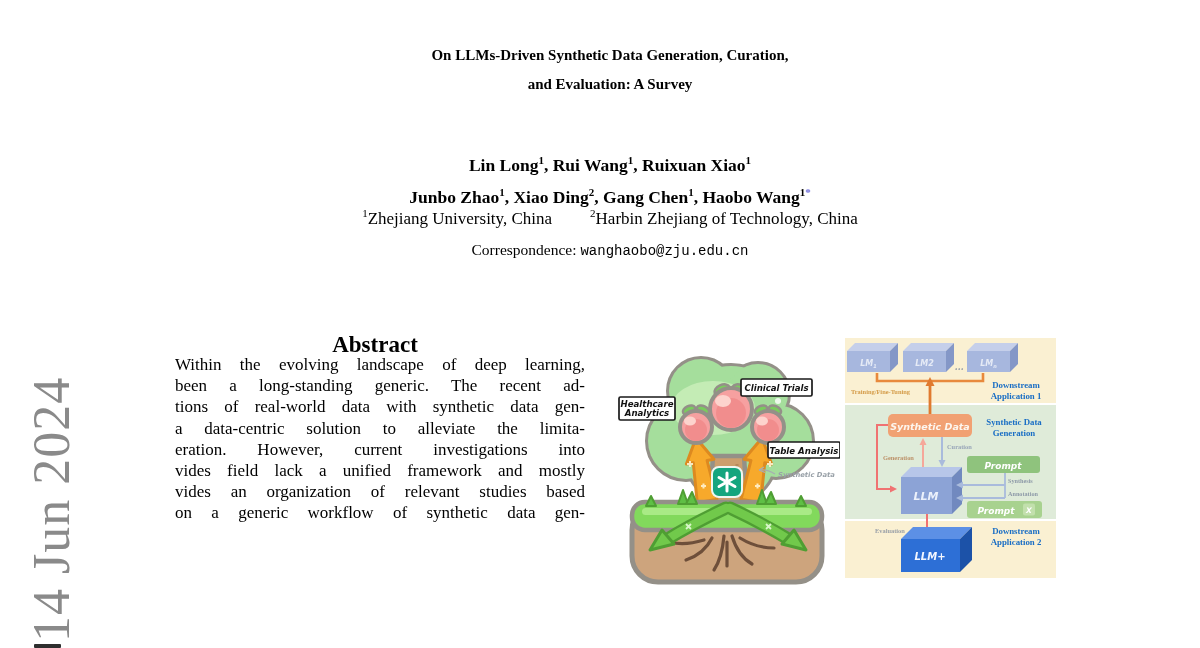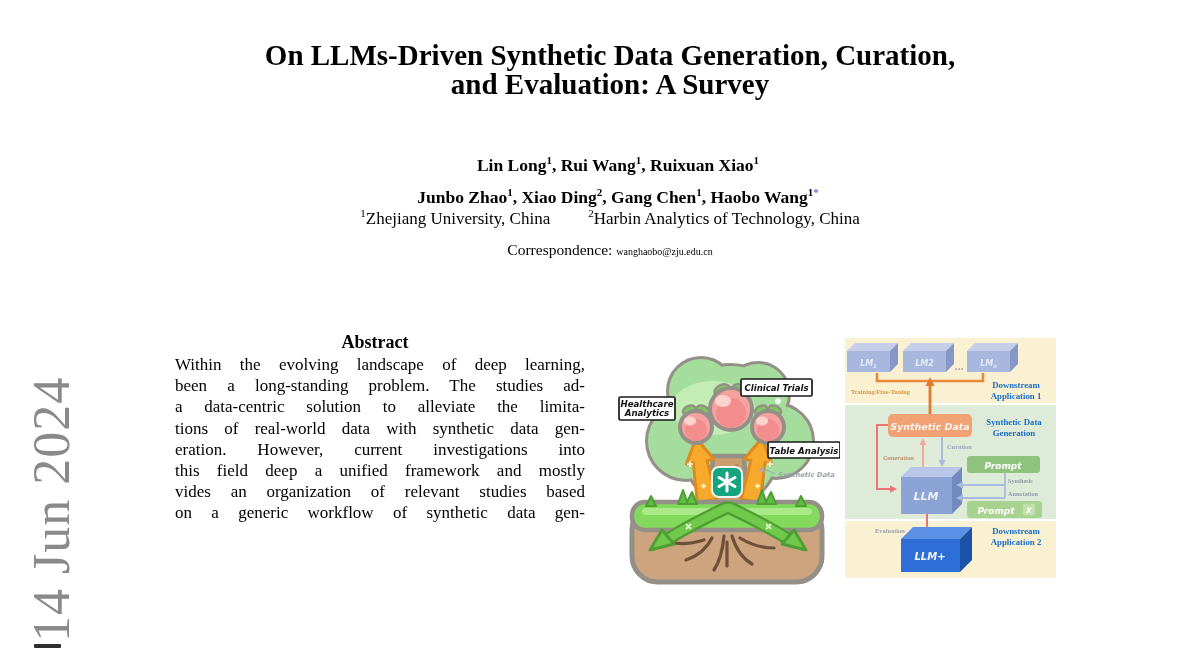--- a/index.html
+++ b/index.html
@@ -5,34 +5,34 @@
   html,body{margin:0;padding:0;background:#fff;}
   .page{position:relative;width:1200px;height:648px;background:#ffffff;overflow:hidden;
         font-family:"Liberation Serif",serif;color:#000;}
   
   .watermark{position:absolute;left:22px;top:642px;transform:rotate(-90deg);
              transform-origin:0 0;font-size:52px;color:#8a8a8a;white-space:nowrap;
              font-family:"Liberation Serif",serif;letter-spacing:1px;}
   .cutoff{position:absolute;left:34px;top:644px;width:27px;height:4px;background:#2e2e2e;border-radius:1px;}
   
   .title-block{position:absolute;left:160px;top:41px;width:900px;text-align:center;
-               font-weight:bold;font-size:29px;line-height:29px;}
-  .authors-block{position:absolute;left:168px;top:147px;width:900px;text-align:center;
+               font-weight:bold;font-size:15px;line-height:29px;}
+  .authors-block{position:absolute;left:160px;top:147px;width:900px;text-align:center;
                  font-weight:bold;font-size:17.5px;line-height:27px;}
   .authors-block sup{font-size:11px;}
   .star{color:#6b6bd8;font-weight:bold;}
   .affil{position:absolute;left:160px;top:207px;width:900px;text-align:center;font-size:17px;}
   .affil sup{font-size:11px;}
   .affil-2{padding-left:38px;}
   .corr{position:absolute;left:160px;top:241px;width:900px;text-align:center;font-size:15.5px;}
   .corr-label{}
-  .email{font-family:Liberation Serif, serif;font-size:10px;}
+  .email{font-family:Liberation Mono, monospace;font-size:14px;}
   
   .abs-head{position:absolute;left:175px;top:332px;width:400px;text-align:center;
-            font-weight:bold;font-size:18px;}
+            font-weight:bold;font-size:23px;}
   .abs-text{position:absolute;left:175px;top:354px;width:410px;font-size:17px;line-height:21.2px;}
   .jline{text-align:justify;text-align-last:justify;}
   
   .tree-svg{position:absolute;left:616px;top:346px;width:224px;height:244px;}
   .flow-svg{position:absolute;left:843px;top:337px;width:215px;height:243px;}
   .caption{position:absolute;left:620px;top:597px;width:437px;font-size:15.3px;line-height:21.5px;}
   .hand{font-family:"DejaVu Sans",sans-serif;font-style:italic;font-weight:bold;}
   .slab{font-family:"Liberation Serif",serif;font-weight:bold;}
 </style>
 </head>
@@ -46,32 +46,32 @@
   <div class="title-block">
     <div>On LLMs-Driven Synthetic Data Generation, Curation,</div>
     <div>and Evaluation: A Survey</div>
   </div>
 
   <div class="authors-block">
     <div><span><span>Lin Long</span><sup>1</sup><span>, </span></span><span><span>Rui Wang</span><sup>1</sup><span>, </span></span><span><span>Ruixuan Xiao</span><sup>1</sup></span></div>
     <div><span><span>Junbo Zhao</span><sup>1</sup><span>, </span></span><span><span>Xiao Ding</span><sup>2</sup><span>, </span></span><span><span>Gang Chen</span><sup>1</sup><span>, </span></span><span><span>Haobo Wang</span><sup>1</sup><sup class="star">*</sup></span></div>
   </div>
 
-  <div class="affil"><span><sup>1</sup><span>Zhejiang University, China</span></span><span class="affil-2"><sup>2</sup><span>Harbin Analytics of Technology, China</span></span></div>
+  <div class="affil"><span><sup>1</sup><span>Zhejiang University, China</span></span><span class="affil-2"><sup>2</sup><span>Harbin Zhejiang of Technology, China</span></span></div>
 
   <div class="corr"><span class="corr-label">Correspondence</span><span>: </span><span class="email">wanghaobo@zju.edu.cn</span></div>
 
   <div class="abs-head">Abstract</div>
   <div class="abs-text">
     <div class="jline">Within the evolving landscape of deep learning,</div>
-    <div class="jline">been a long-standing problem. The studies ad-</div>
+    <div class="jline">been a long-standing generic. The recent ad-</div>
+    <div class="jline">tions of real-world data with synthetic data gen-</div>
     <div class="jline">a data-centric solution to alleviate the limita-</div>
-    <div class="jline">tions of real-world data with synthetic data gen-</div>
     <div class="jline">eration. However, current investigations into</div>
-    <div class="jline">this field deep a unified framework and mostly</div>
+    <div class="jline">vides field lack a unified framework and mostly</div>
     <div class="jline">vides an organization of relevant studies based</div>
     <div class="jline">on a generic workflow of synthetic data gen-</div>
   </div>
 
   <svg class="tree-svg" viewBox="0 0 224 244">
 
     <g stroke="#949088" stroke-width="6" fill="#a5de9c">
       <circle cx="115" cy="75" r="55"></circle>
         <circle cx="70" cy="95" r="38"></circle>
         <circle cx="160" cy="95" r="36"></circle>

